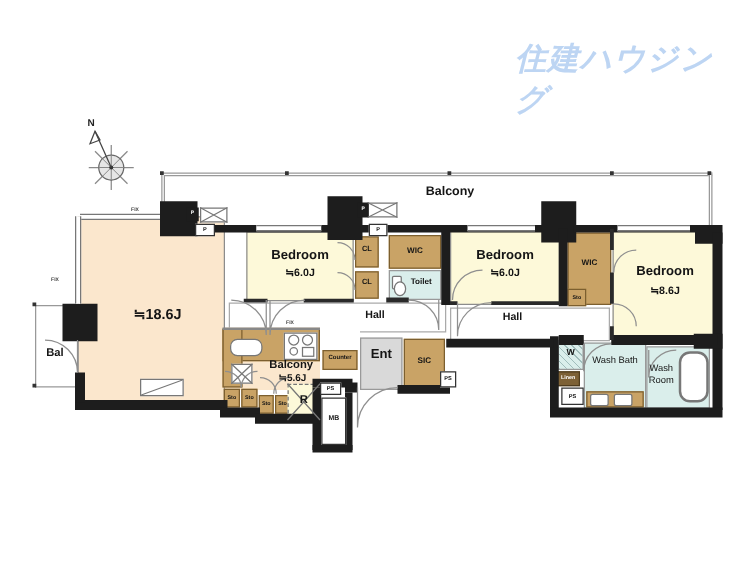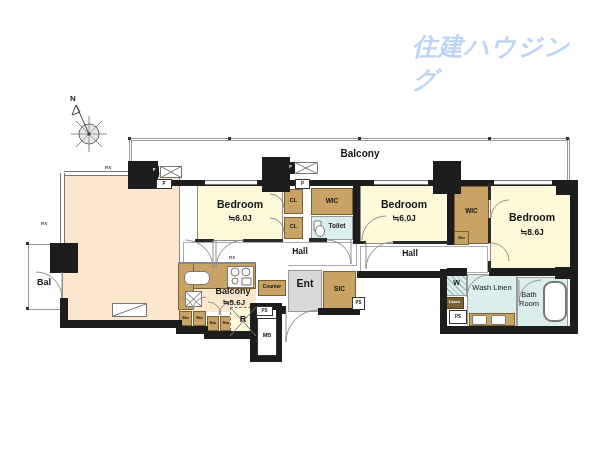--- a/index.html
+++ b/index.html
@@ -190,34 +190,35 @@
         <line x1="-10" y1="0" x2="10" y2="0"></line>
           <line x1="0" y1="-10" x2="0" y2="10"></line>
       </g>
       <circle r="1.6" fill="#333"></circle>
       <line x1="0" y1="0" x2="-13" y2="-29" stroke="#444" stroke-width="1"></line>
       <polygon points="-13,-29 -17,-19 -9,-22" fill="none" stroke="#444" stroke-width="1"></polygon>
       <text x="-19" y="-33" font-size="8" font-weight="bold" fill="#222" font-family="Liberation Sans, sans-serif">N</text>
     </g>
   </svg>
 
+  <div class="lbl nw" style="left:76px;top:246px;width:100px;font-size:11.5px;font-weight:bold;">≒18.6J</div>
   <div class="lbl nw" style="left:204px;top:286px;width:58px;font-size:9px;font-weight:bold;">Balcony</div>
   <div class="lbl nw" style="left:206px;top:298px;width:56px;font-size:8px;font-weight:bold;">≒5.6J</div>
   <div class="lbl nw" style="left:197px;top:198px;width:86px;font-size:10.5px;font-weight:bold;">Bedroom</div>
   <div class="lbl nw" style="left:197px;top:213px;width:86px;font-size:8.5px;font-weight:bold;">≒6.0J</div>
   <div class="lbl nw" style="left:360px;top:198px;width:88px;font-size:10.5px;font-weight:bold;">Bedroom</div>
   <div class="lbl nw" style="left:360px;top:213px;width:88px;font-size:8.5px;font-weight:bold;">≒6.0J</div>
   <div class="lbl nw" style="left:490px;top:211px;width:84px;font-size:10.5px;font-weight:bold;">Bedroom</div>
   <div class="lbl nw" style="left:490px;top:227px;width:84px;font-size:8.5px;font-weight:bold;">≒8.6J</div>
   <div class="lbl nw" style="left:270px;top:246px;width:60px;font-size:8.5px;font-weight:bold;">Hall</div>
   <div class="lbl nw" style="left:380px;top:248px;width:60px;font-size:8.5px;font-weight:bold;">Hall</div>
   <div class="lbl nw" style="left:288px;top:277px;width:34px;font-size:10.5px;font-weight:bold;">Ent</div>
   <div class="lbl nw" style="left:322px;top:222px;width:30px;font-size:6.5px;">Toilet</div>
-  <div class="lbl" style="left:467px;top:283px;width:50px;font-size:7.5px;">Wash Linen</div>
-  <div class="lbl" style="left:514px;top:290px;width:30px;font-size:7.5px;">Bath Room</div>
+  <div class="lbl" style="left:467px;top:283px;width:50px;font-size:7.5px;">Wash Bath</div>
+  <div class="lbl" style="left:514px;top:290px;width:30px;font-size:7.5px;">Wash Room</div>
 
   <div class="lbl nw" style="left:284px;top:197px;width:19px;font-size:6px;font-weight:bold;">CL</div>
   <div class="lbl nw" style="left:284px;top:223px;width:19px;font-size:6px;font-weight:bold;">CL</div>
   <div class="lbl nw" style="left:311px;top:197px;width:42px;font-size:6.5px;font-weight:bold;">WIC</div>
   <div class="lbl nw" style="left:454px;top:207px;width:35px;font-size:6.5px;font-weight:bold;">WIC</div>
   <div class="lbl nw" style="left:323px;top:285px;width:33px;font-size:6.5px;font-weight:bold;">SIC</div>
   <div class="lbl nw" style="left:258px;top:284px;width:28px;font-size:4.8px;">Counter</div>
   <div class="lbl nw" style="left:179px;top:315px;width:13px;font-size:4.3px;font-weight:bold;">Sto</div>
   <div class="lbl nw" style="left:193px;top:315px;width:13px;font-size:4.3px;font-weight:bold;">Sto</div>
   <div class="lbl nw" style="left:207px;top:320px;width:12px;font-size:4.3px;font-weight:bold;">Sto</div>

